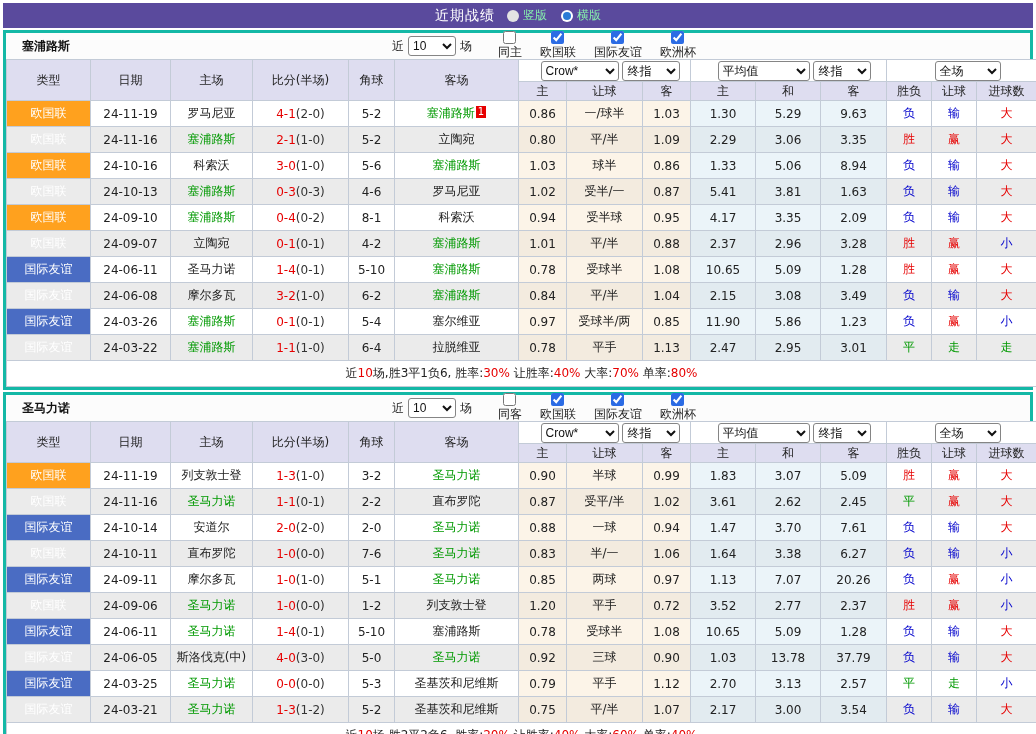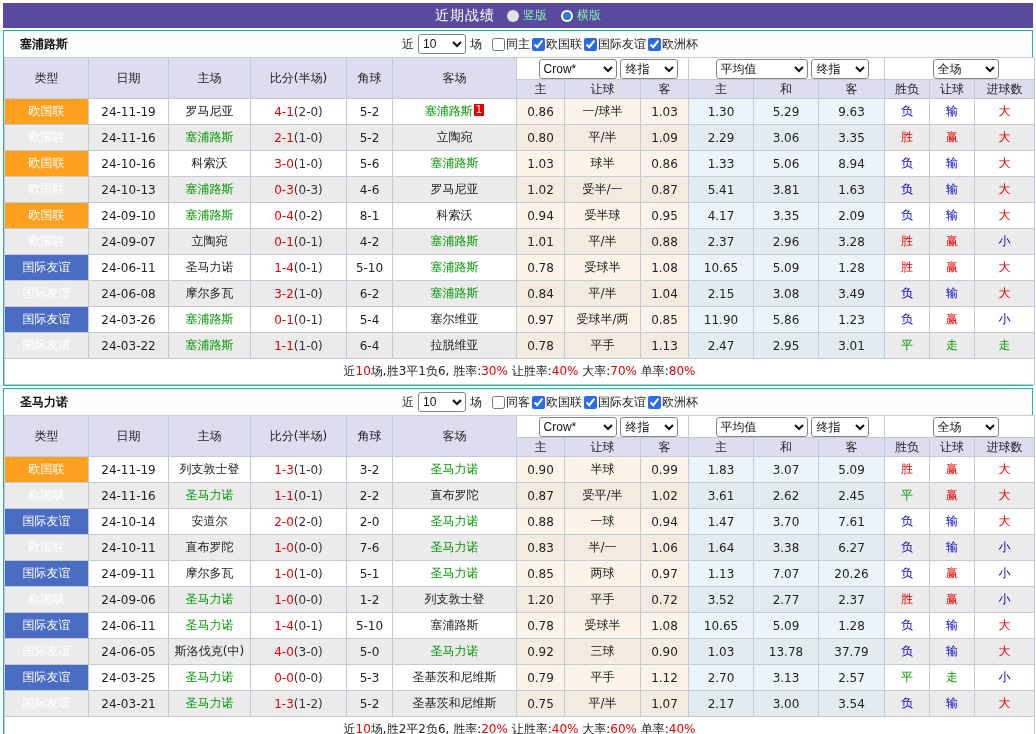--- a/index.html
+++ b/index.html
@@ -6,26 +6,26 @@
   html,body{background:#ffffff;}
   body{width:1036px;font-family:"DejaVu Sans","Liberation Sans",sans-serif;font-size:12px;color:#222;}
   .page{padding:3px;width:1036px;}
   .titlebar{height:25px;background:var(--accent,#5a4a9d);color:#fff;display:flex;align-items:center;justify-content:center;gap:12px;}
   .titlebar .title{font-weight:normal;font-size:14px;letter-spacing:1px;}
   .radio-group{display:inline-flex;align-items:center;gap:14px;}
   .radio-item{display:inline-flex;align-items:center;gap:4px;cursor:pointer;font-size:12px;color:#86efac;}
   .radio-dot{width:12px;height:12px;border-radius:50%;background:#e3e3e3;display:inline-block;position:relative;}
   .radio-item.selected .radio-dot{background:#fff;}
   .radio-item.selected .radio-dot::after{content:"";position:absolute;left:2px;top:2px;right:2px;bottom:2px;border-radius:50%;background:#2a7bd6;}
-  .section{border:1px solid #14b8a6;margin-top:2px;background:#be185d;}
+  .section{border:3px solid #14b8a6;margin-top:2px;background:#be185d;}
   .sec-head{height:26px;display:flex;align-items:center;padding:0 6px 0 16px;background:#fcfcfc;}
   .sec-head .team{font-weight:bold;color:#111;}
   .filters{margin-left:auto;margin-right:328px;display:flex;align-items:center;gap:4px;white-space:nowrap;}
   .filters .cbs{display:inline-flex;align-items:center;margin-left:4px;}
-  .filters label{display:inline-flex;align-items:center;margin-left:2px;cursor:pointer;}
+  .filters label{display:inline-flex;align-items:center;margin-left:18px;cursor:pointer;flex-direction:column;}
   .filters input[type=checkbox]{accent-color:#2b6be4;width:13px;height:13px;margin:0 1px 0 0;}
   select{font-size:12px;height:20px;border:1px solid #858585;border-radius:3px;background:#fff;color:#111;}
   .sel-count{width:48px;}
   .sel-crow{width:78px;}
   .sel-time{width:58px;}
   .sel-avg{width:92px;}
   .sel-scope{width:66px;}
   table.grid{border-collapse:collapse;width:100%;table-layout:fixed;}
   .grid th,.grid td{border:1px solid #c3cbd7;text-align:center;overflow:hidden;white-space:nowrap;}
   .grid thead th{background:#deddf0;font-weight:normal;color:#222;height:19px;}

